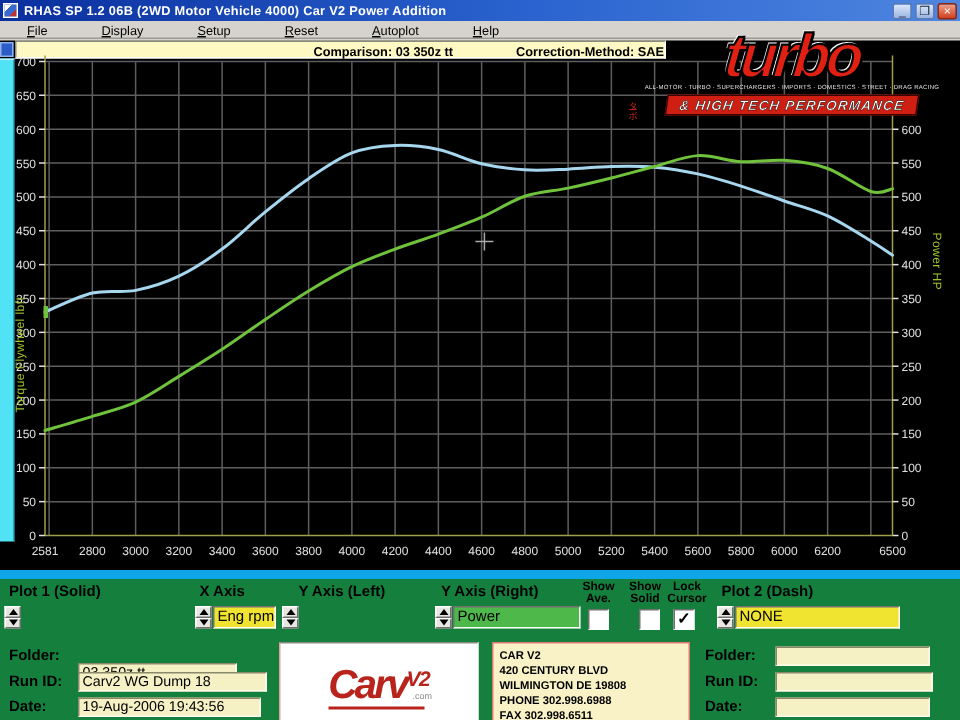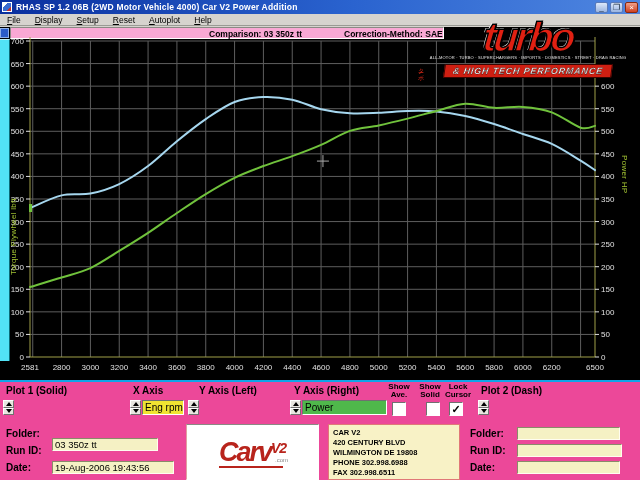--- a/index.html
+++ b/index.html
@@ -14,26 +14,26 @@
     border:1px solid #fff;margin-right:4px;flex:none;}
   .title-text{color:#fff;font-size:8.5px;font-weight:bold;white-space:nowrap;letter-spacing:.2px;flex:1;}
   .winbtns{display:flex;gap:2px;}
   .wbtn{width:13px;height:11px;font-size:8px;line-height:9px;text-align:center;
     background:linear-gradient(#dce8fa,#9ab4e0);border:1px solid #5a7ab8;color:#123;border-radius:2px;}
   .wbtn.close{background:linear-gradient(#f0a08a,#cf4020);color:#fff;border-color:#8a2810;}
 
   
   .menubar{position:absolute;left:0;top:14px;width:640px;height:12px;background:#d6d3ce;
     display:flex;align-items:center;border-bottom:1px solid #9a9a94;}
-  .menu-item{font-size:8.5px;color:#000;padding:0 7px;white-space:nowrap;}
+  .menu-item{font-size:8.5px;color:#000;padding:0 18px;white-space:nowrap;}
 
   
   .chartzone{position:absolute;left:0;top:27px;width:640px;height:353px;background:#000;}
   .strip-icon{position:absolute;left:0;top:1px;width:9px;height:10px;background:#2b5cc8;border:1px solid #8fb0e8;}
-  .strip{position:absolute;left:10px;top:0;width:434px;height:12px;background:#f9a8d4;
+  .strip{position:absolute;left:10px;top:0;width:434px;height:12px;background:#fef9c3;
     border:1px solid;border-color:#8a8a84 #ffffff #ffffff #8a8a84;}
   .strip-label{position:absolute;top:1px;font-size:8.5px;font-weight:bold;color:#000;white-space:nowrap;}
   .cyanstripe{position:absolute;left:0;top:12px;width:10px;height:322px;background:#52e2f6;
     border-right:1px solid #0a6a78;border-top:1px solid #bff6ff;}
   .axis-title-left{position:absolute;left:9px;top:128px;height:120px;color:#a2c232;font-size:8px;
     writing-mode:vertical-rl;transform:rotate(180deg);white-space:nowrap;letter-spacing:.3px;}
   .axis-title-right{position:absolute;left:620px;top:128px;height:90px;color:#a2c232;font-size:8px;
     writing-mode:vertical-rl;white-space:nowrap;letter-spacing:.3px;}
   svg#chart-svg{position:absolute;left:0;top:0;}
 
@@ -42,21 +42,21 @@
   .turbo-word{font-size:41px;line-height:34px;font-weight:bold;font-style:italic;color:#e02012;
     letter-spacing:-3px;-webkit-text-stroke:1.5px #000;transform:skewX(-5deg);
     text-shadow:1px 1px 0 #000,-1px -1px 0 #fff;}
   .turbo-tiny{font-size:4px;color:#e6e6e6;letter-spacing:.2px;margin-top:1px;white-space:nowrap;overflow:hidden;}
   .turbo-banner{display:inline-block;background:#cf1f12;border:1px solid #3a0400;color:#fff;
     font-size:9px;font-weight:bold;font-style:italic;letter-spacing:.8px;padding:1px 8px;
     transform:skewX(-8deg);-webkit-text-stroke:.3px #000;margin-top:0px;white-space:nowrap;}
   .turbo-kana{position:absolute;left:0px;bottom:1px;color:#d22818;font-size:6px;writing-mode:vertical-rl;}
 
   
-  .panel{position:absolute;left:0;top:380px;width:640px;height:100px;background:#ec4899;border-top:2px solid #0ea5e9;}
+  .panel{position:absolute;left:0;top:380px;width:640px;height:100px;background:#15803d;border-top:6px solid #0ea5e9;}
   .plabel{position:absolute;font-size:10px;font-weight:bold;color:#000;white-space:nowrap;}
   .plabel2{position:absolute;font-size:8px;font-weight:bold;color:#000;line-height:7.5px;text-align:center;white-space:nowrap;}
   .spinner{position:absolute;width:11px;height:15px;display:flex;flex-direction:column;}
   .spin-b{flex:1;background:#e8e6e0;border:1px solid;border-color:#fff #707070 #707070 #fff;
     display:flex;align-items:center;justify-content:center;padding:0;}
   .tri-up{width:0;height:0;border-left:3px solid transparent;border-right:3px solid transparent;border-bottom:4px solid #000;}
   .tri-dn{width:0;height:0;border-left:3px solid transparent;border-right:3px solid transparent;border-top:4px solid #000;}
   .field{position:absolute;height:15px;font-size:10px;color:#000;padding:1px 2px;white-space:nowrap;overflow:hidden;
     border:1px solid;border-color:#707070 #ffffff #ffffff #707070;}
   .f-yellow{background:#f0e431;}
@@ -315,24 +315,26 @@
     <div class="checkbox" style="left:449px;top:20px;">✓</div>
 
     <div class="spinner" style="left:478px;top:18px;">
       <div class="spin-b">
           <div class="tri-up"></div>
         </div>
         <div class="spin-b">
           <div class="tri-dn"></div>
         </div>
     </div>
+    <div class="field f-yellow" style="left:490px;top:18px;width:110px;">NONE</div>
 
     <span class="plabel" style="left:6px;top:46px;">Folder:</span>
     <div class="ifield" style="left:52px;top:56px;width:106px;">03 350z tt</div>
     <span class="plabel" style="left:6px;top:63px;">Run ID:</span>
+    <div class="ifield" style="left:52px;top:62px;width:126px;">Carv2 WG Dump 18</div>
     <span class="plabel" style="left:6px;top:80px;">Date:</span>
     <div class="ifield" style="left:52px;top:79px;width:122px;">19-Aug-2006  19:43:56</div>
 
     <div class="logobox">
       <div class="carv2">
         <span class="c1">Carv</span><span class="c2">V2</span>
         <span class="c3">.com</span>
         <span class="swoosh"></span>
       </div>
     </div>

